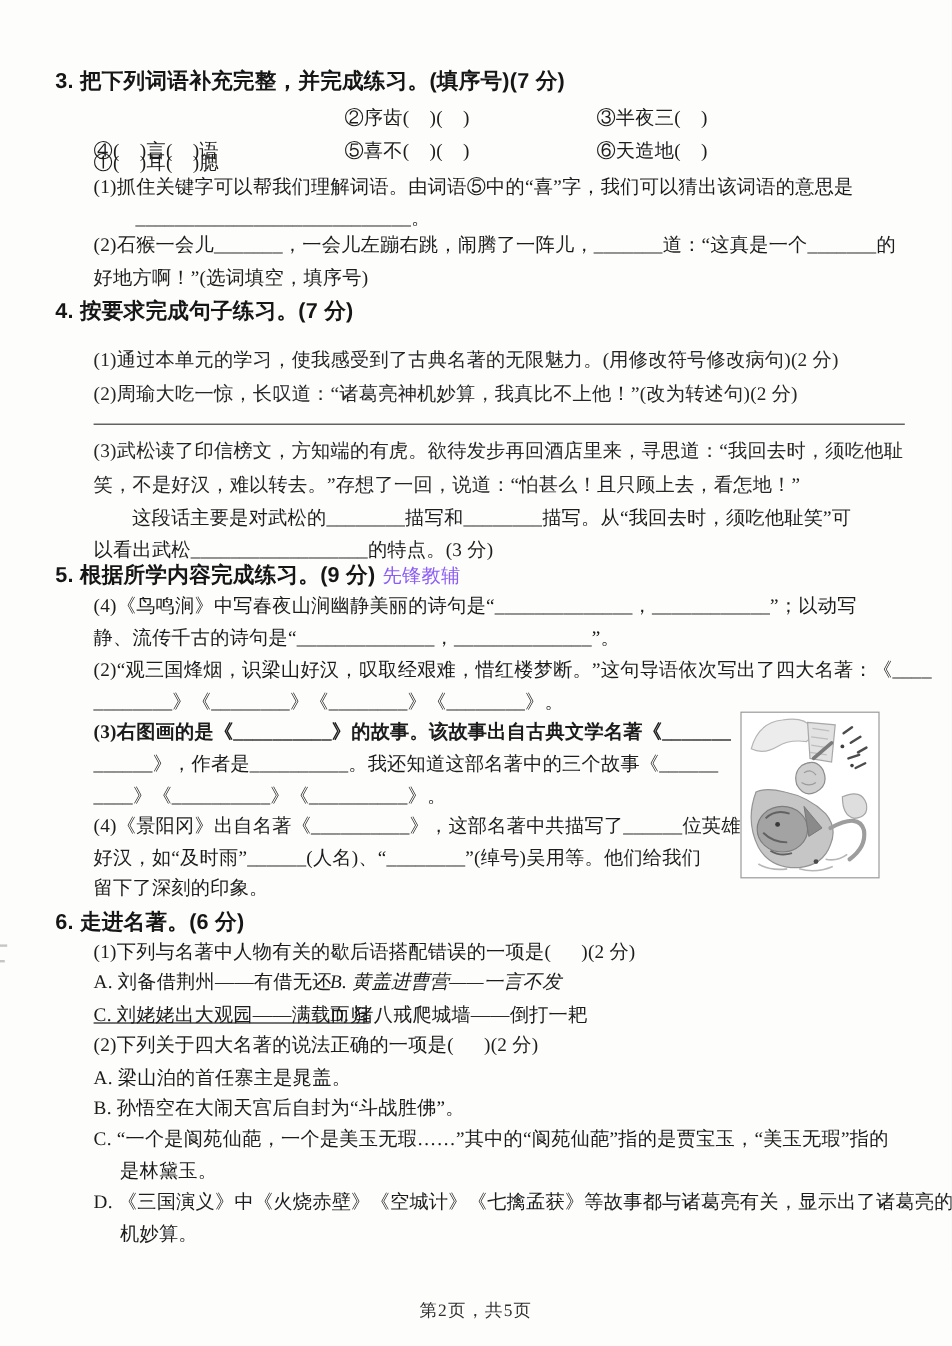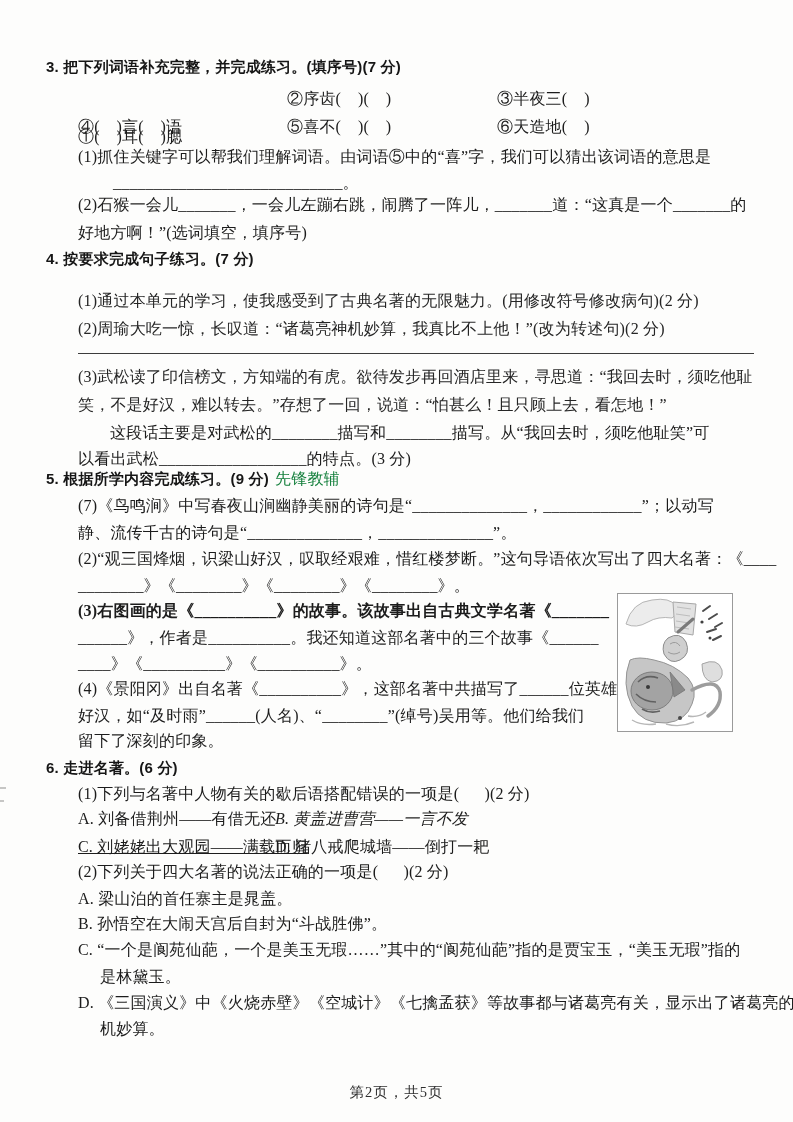--- a/index.html
+++ b/index.html
@@ -16,29 +16,29 @@
   }
   .line{
     position:absolute;
     white-space:pre;
     line-height:22px;
     letter-spacing:0.2px;
   }
   .q-head{
     font-family:"Liberation Sans","DejaVu Sans",sans-serif;
     font-weight:700;
-    font-size:15px;
+    font-size:18px;
     color:#161616;
   }
   .kai{color:#262626;}
   .indent2{}
   .watermark{
     font-family:"Liberation Sans","DejaVu Sans",sans-serif;
     font-weight:400;
-    color:#15803d;
+    color:#8b5cf6;
     margin-left:6px;
   }
   .answer-rule{
     position:absolute;
     height:0;
     border-top:1.6px solid #3c3c3c;
   }
   .illus{
     position:absolute;
     left:617px;top:593px;
@@ -82,21 +82,21 @@
   <div class="line q-head" style="left:46px;top:248px;">4. 按要求完成句子练习。(7 分)</div>
   <div class="line kai" style="left:78px;top:290px;">(1)通过本单元的学习，使我感受到了古典名著的无限魅力。(用修改符号修改病句)(2 分)</div>
   <div class="line kai" style="left:78px;top:318px;">(2)周瑜大吃一惊，长叹道：“诸葛亮神机妙算，我真比不上他！”(改为转述句)(2 分)</div>
   <div class="answer-rule" style="left:78px;top:353px;width:676px;"></div>
   <div class="line kai" style="left:78px;top:366px;">(3)武松读了印信榜文，方知端的有虎。欲待发步再回酒店里来，寻思道：“我回去时，须吃他耻</div>
   <div class="line kai" style="left:78px;top:394px;">笑，不是好汉，难以转去。”存想了一回，说道：“怕甚么！且只顾上去，看怎地！”</div>
   <div class="line indent2" style="left:110px;top:422px;">这段话主要是对武松的________描写和________描写。从“我回去时，须吃他耻笑”可</div>
   <div class="line" style="left:78px;top:448px;">以看出武松__________________的特点。(3 分)</div>
 
   <div class="line" style="left:46px;top:468px;"><span class="q-head">5. 根据所学内容完成练习。(9 分)</span><span class="watermark">先锋教辅</span></div>
-  <div class="line" style="left:78px;top:495px;">(7)《鸟鸣涧》中写春夜山涧幽静美丽的诗句是“______________，____________”；以动写</div>
+  <div class="line" style="left:78px;top:495px;">(4)《鸟鸣涧》中写春夜山涧幽静美丽的诗句是“______________，____________”；以动写</div>
   <div class="line" style="left:78px;top:522px;">静、流传千古的诗句是“______________，______________”。</div>
   <div class="line" style="left:78px;top:548px;">(2)“观三国烽烟，识梁山好汉，叹取经艰难，惜红楼梦断。”这句导语依次写出了四大名著：《____</div>
   <div class="line" style="left:78px;top:575px;">________》《________》《________》《________》。</div>
   <div class="line" style="left:78px;top:600px;font-weight:bold;">(3)右图画的是《__________》的故事。该故事出自古典文学名著《_______</div>
   <div class="line" style="left:78px;top:627px;">______》，作者是__________。我还知道这部名著中的三个故事《______</div>
   <div class="line" style="left:78px;top:653px;">____》《__________》《__________》。</div>
   <div class="line" style="left:78px;top:678px;">(4)《景阳冈》出自名著《__________》，这部名著中共描写了______位英雄</div>
   <div class="line" style="left:78px;top:705px;text-align:right;">好汉，如“及时雨”______(人名)、“________”(绰号)吴用等。他们给我们</div>
   <div class="line" style="left:78px;top:730px;">留下了深刻的印象。</div>
 

